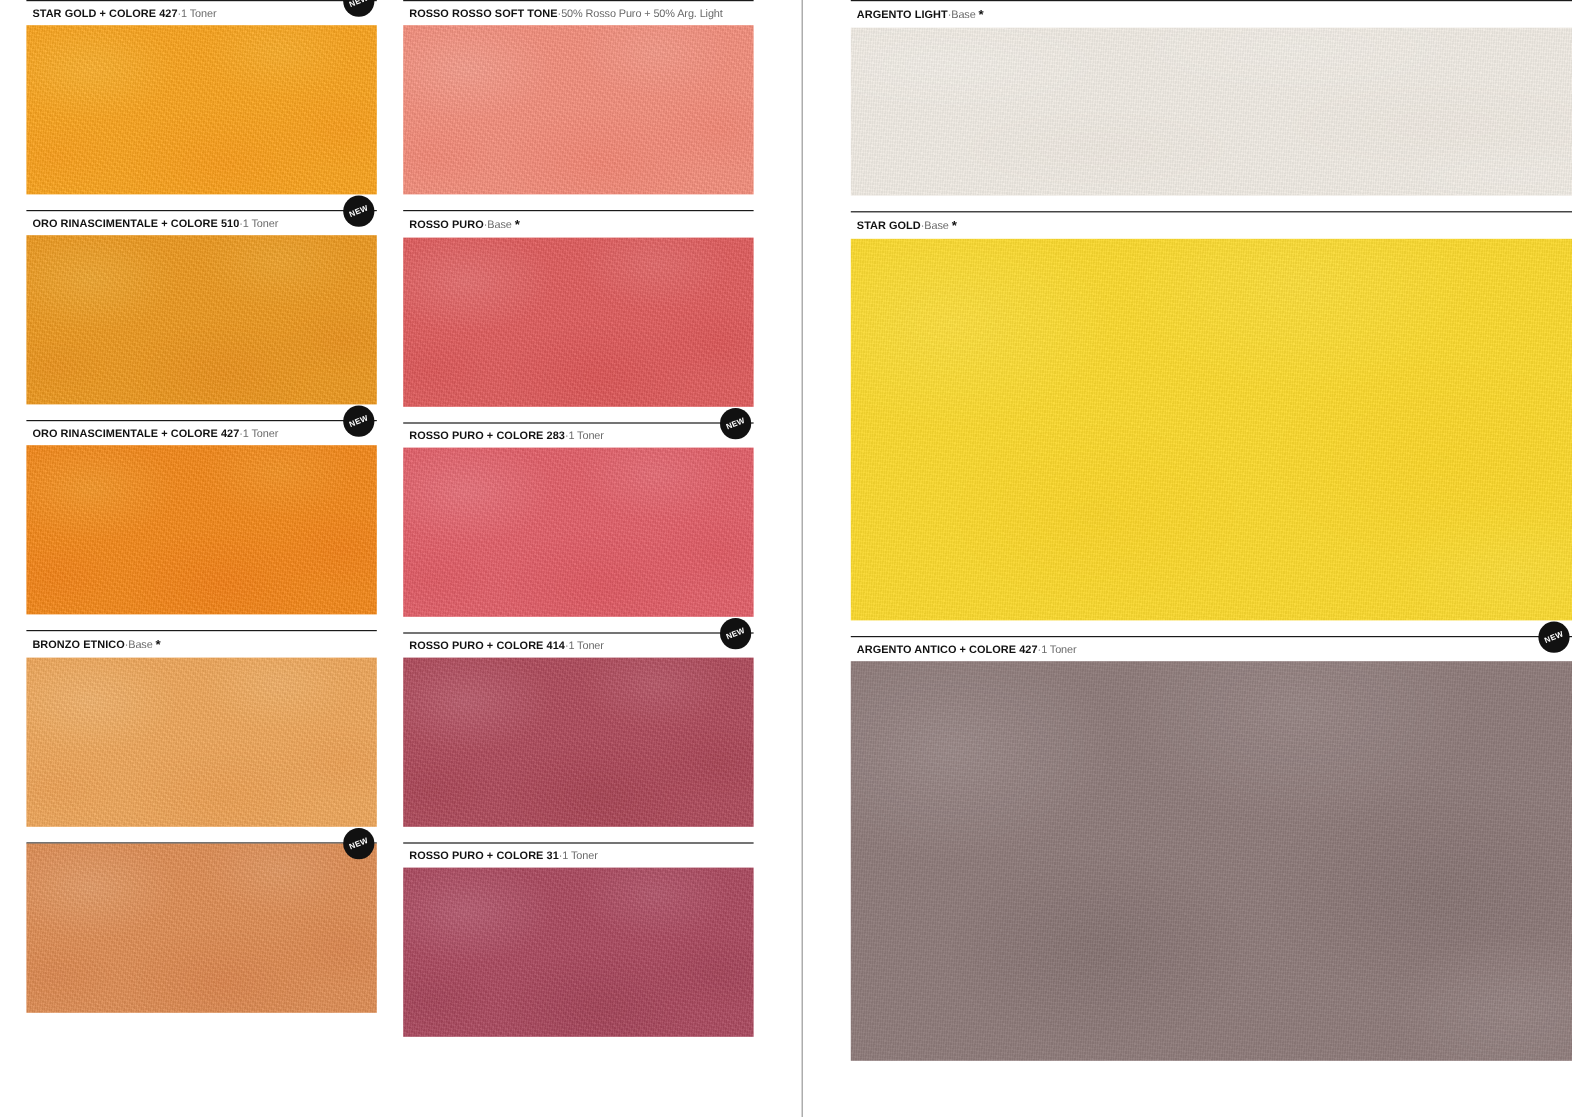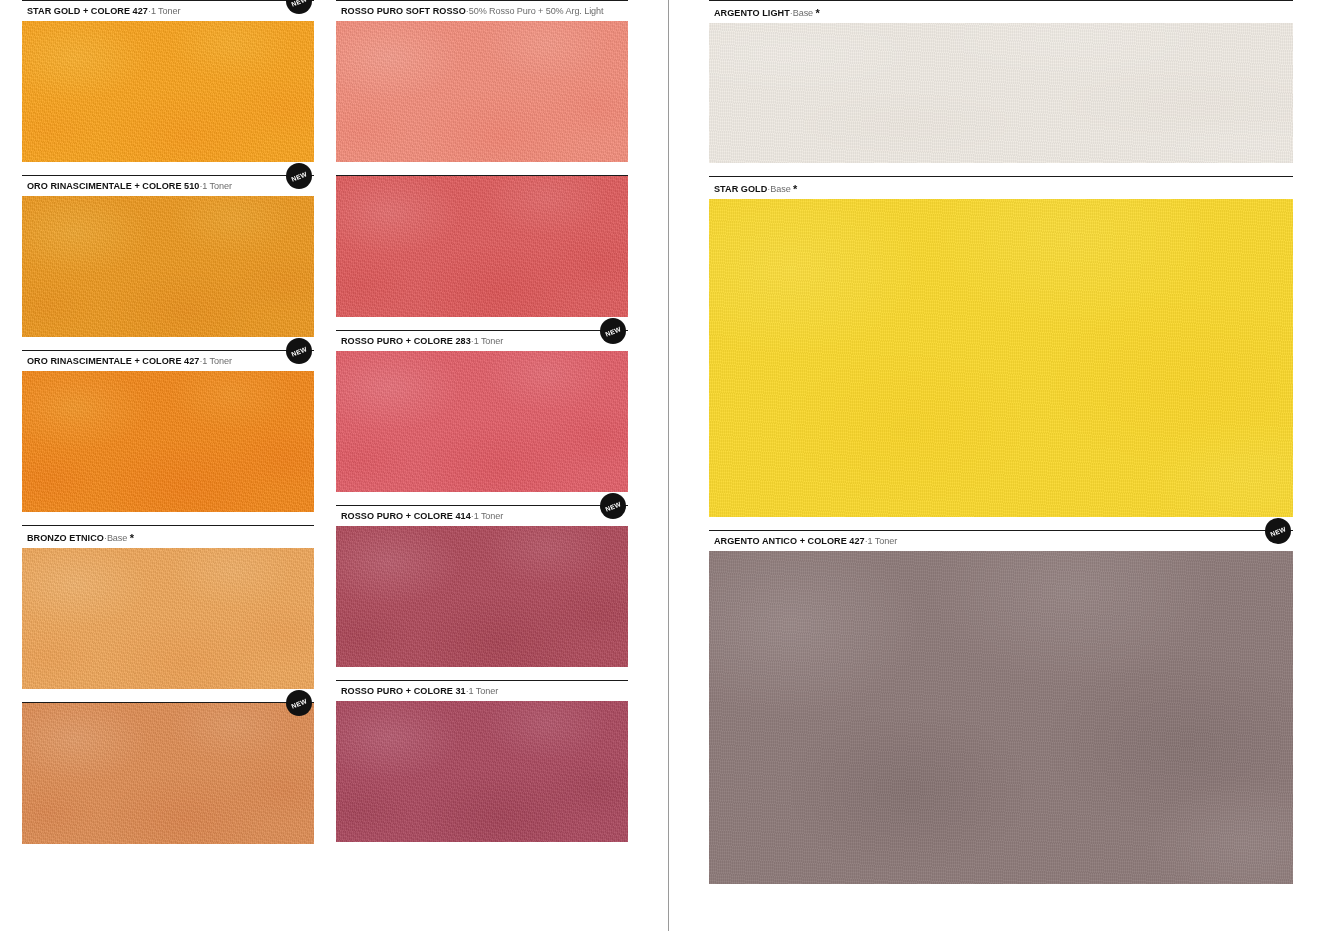--- a/index.html
+++ b/index.html
@@ -144,21 +144,21 @@
     justify-content: center;
     z-index: 5;
   }
   .badge-new span {
     display: block;
     transform: rotate(-22deg);
   }
 
   
   .big-wrap {
-    padding: 0 35px 0 40px;
+    padding: 0 18px 0 40px;
     box-sizing: border-box;
   }
   .big-card {
     position: relative;
     margin-bottom: 13px;
   }
   .big-card .card-rule { border-top: 1.6px solid #1a1a1a; }
   .big-card .card-label { font-size: 9.1px; padding-left: 5px; }
   .big-swatch { width: 100%; position: relative; overflow: hidden; }
   .big-swatch::before,
@@ -238,26 +238,27 @@
             </div>
           <div class="swatch" style="background-color:#E08E55"></div>
         </div>
 
       </div>
 
       <div class="col">
 
         <div class="card">
           <div class="card-rule"></div>
-          <div class="card-label"><span class="nm">ROSSO PURO SOFT ROSSO</span><span class="sep">·</span><span class="sub">50% Rosso Puro + 50% Arg. Light</span></div>
+          <div class="card-label"><span class="nm">ROSSO ROSSO SOFT TONE</span><span class="sep">·</span><span class="sub">50% Rosso Puro + 50% Arg. Light</span></div>
           <div class="swatch" style="background-color:#F58F7D"></div>
         </div>
 
         <div class="card">
           <div class="card-rule"></div>
+          <div class="card-label"><span class="nm">ROSSO PURO</span><span class="sep">·</span><span class="sub">Base</span> <span class="star">*</span></div>
           <div class="swatch" style="background-color:#E15D5E"></div>
         </div>
 
         <div class="card">
           <div class="card-rule"></div>
           <div class="badge-new">
               <span>NEW</span>
             </div>
           <div class="card-label"><span class="nm">ROSSO PURO + COLORE 283</span><span class="sep">·</span><span class="sub">1 Toner</span></div>
           <div class="swatch" style="background-color:#E4606A"></div>

